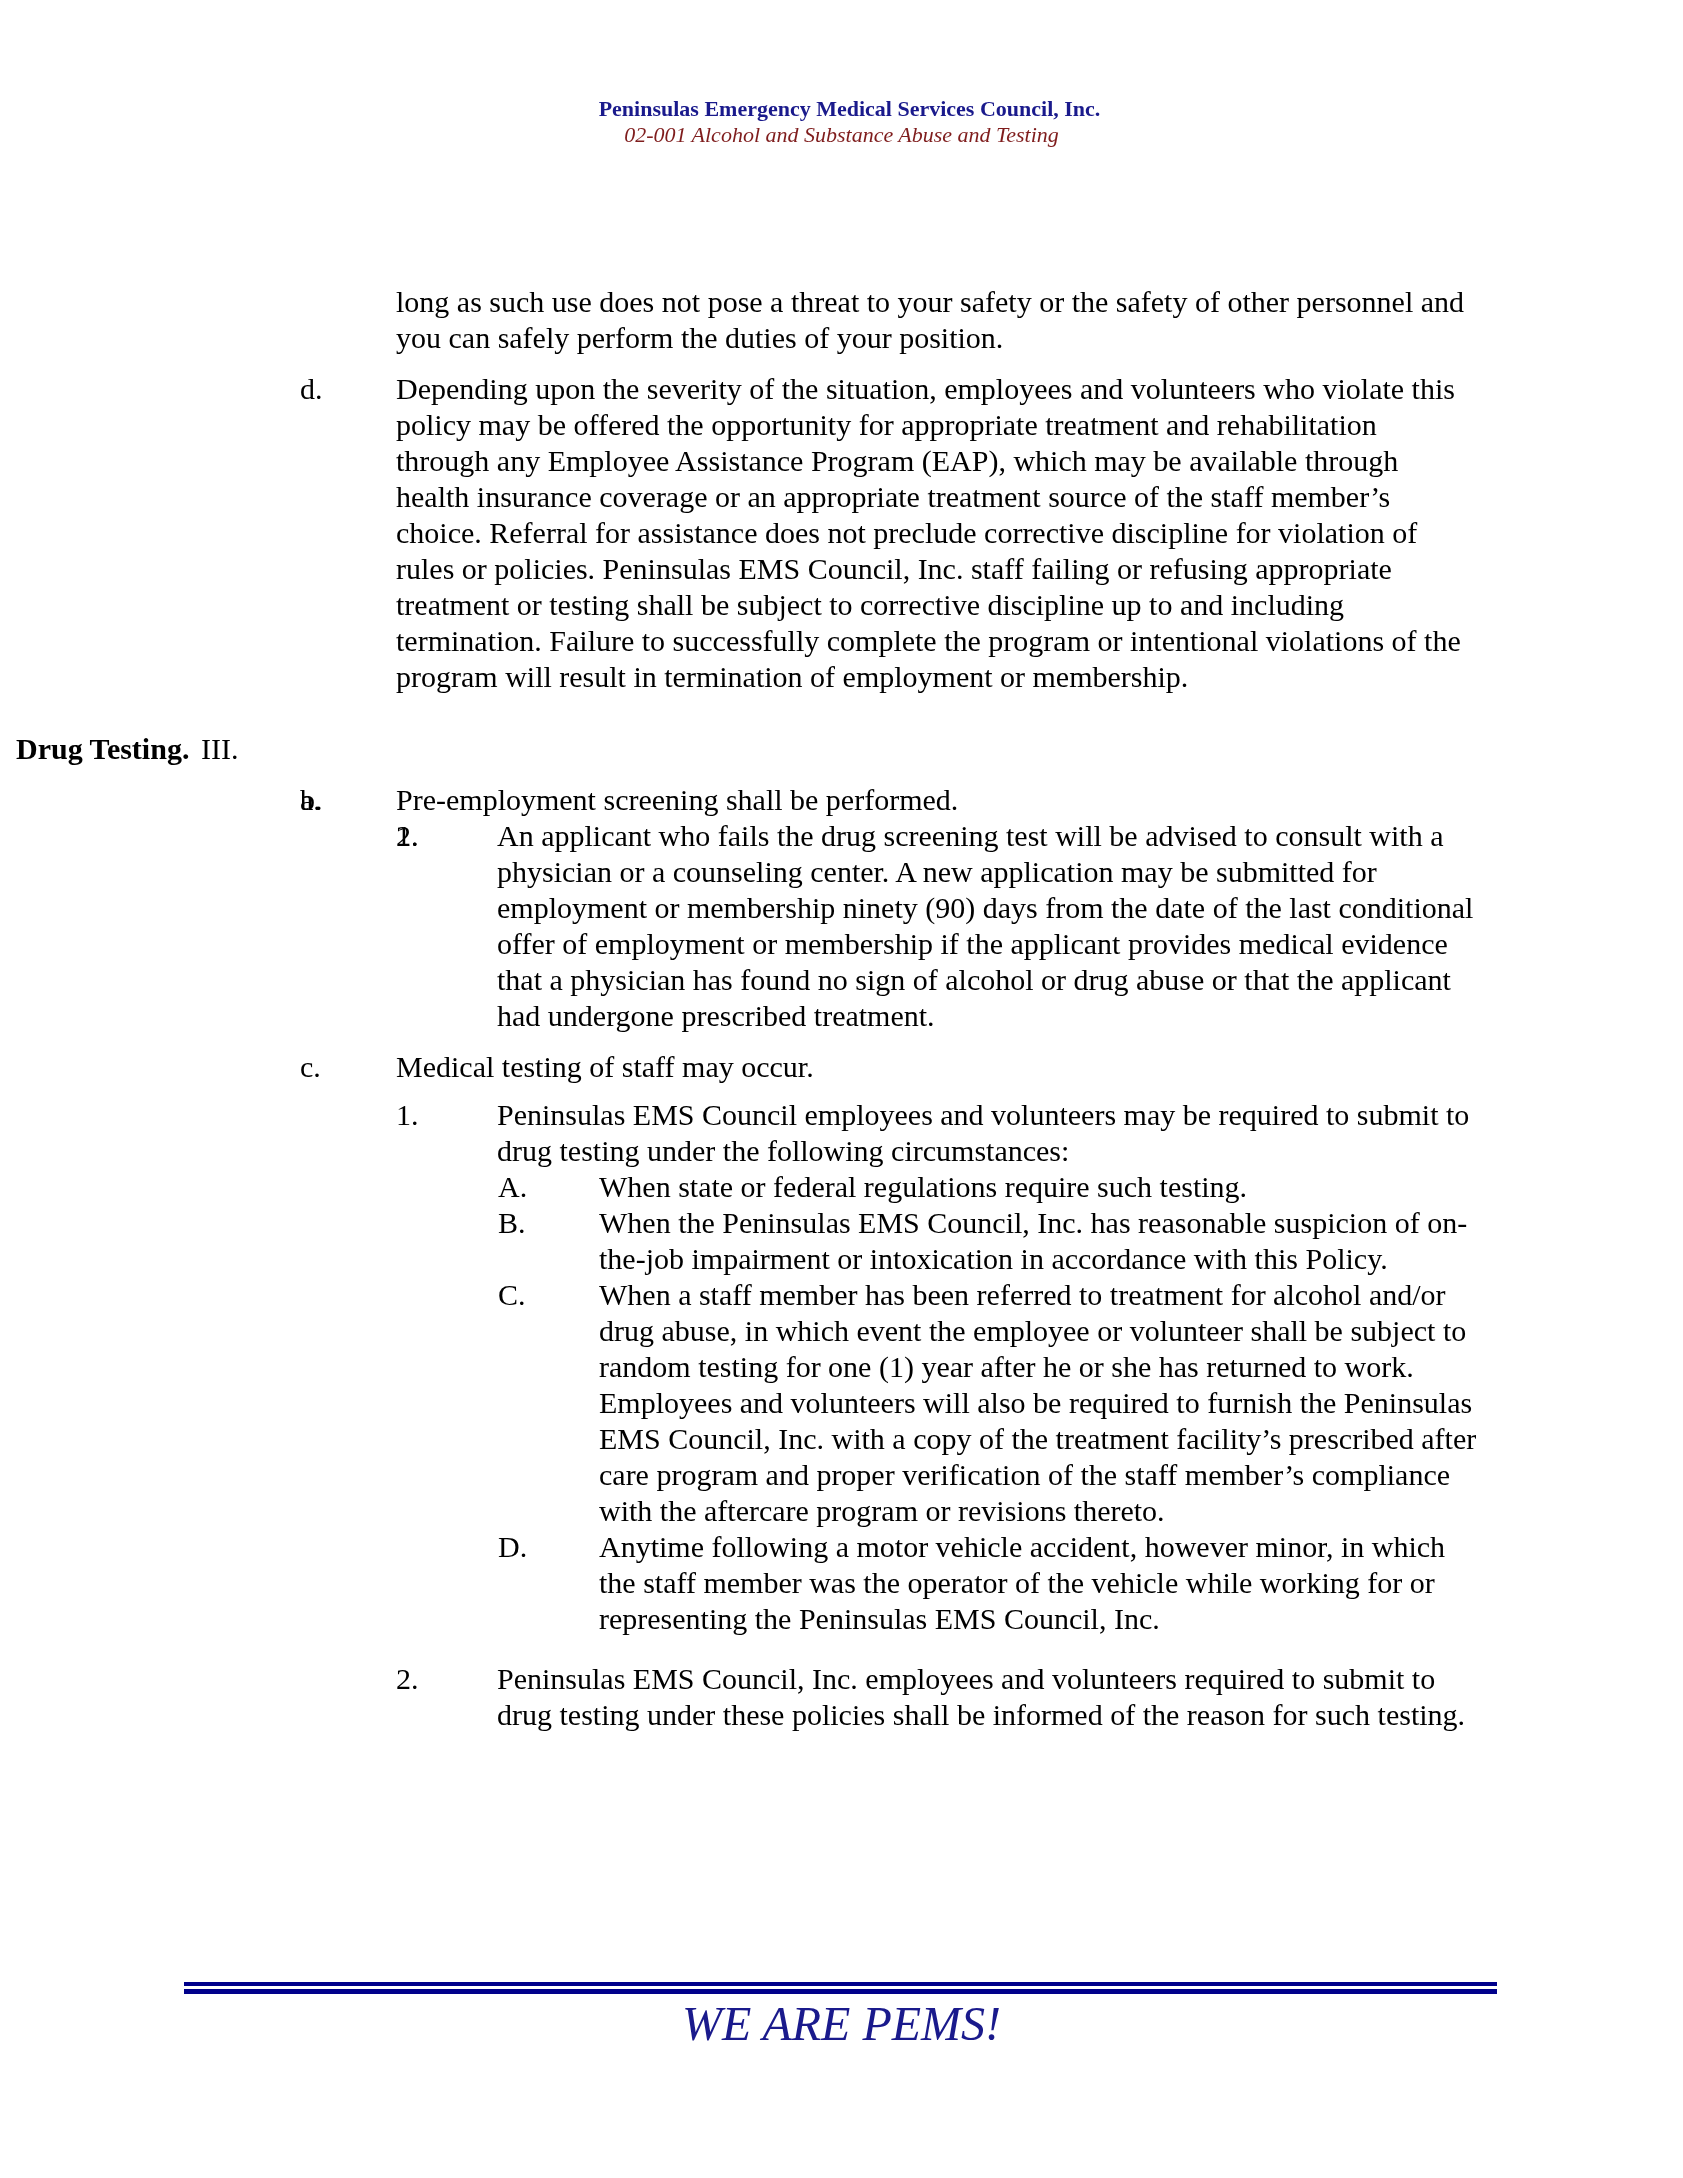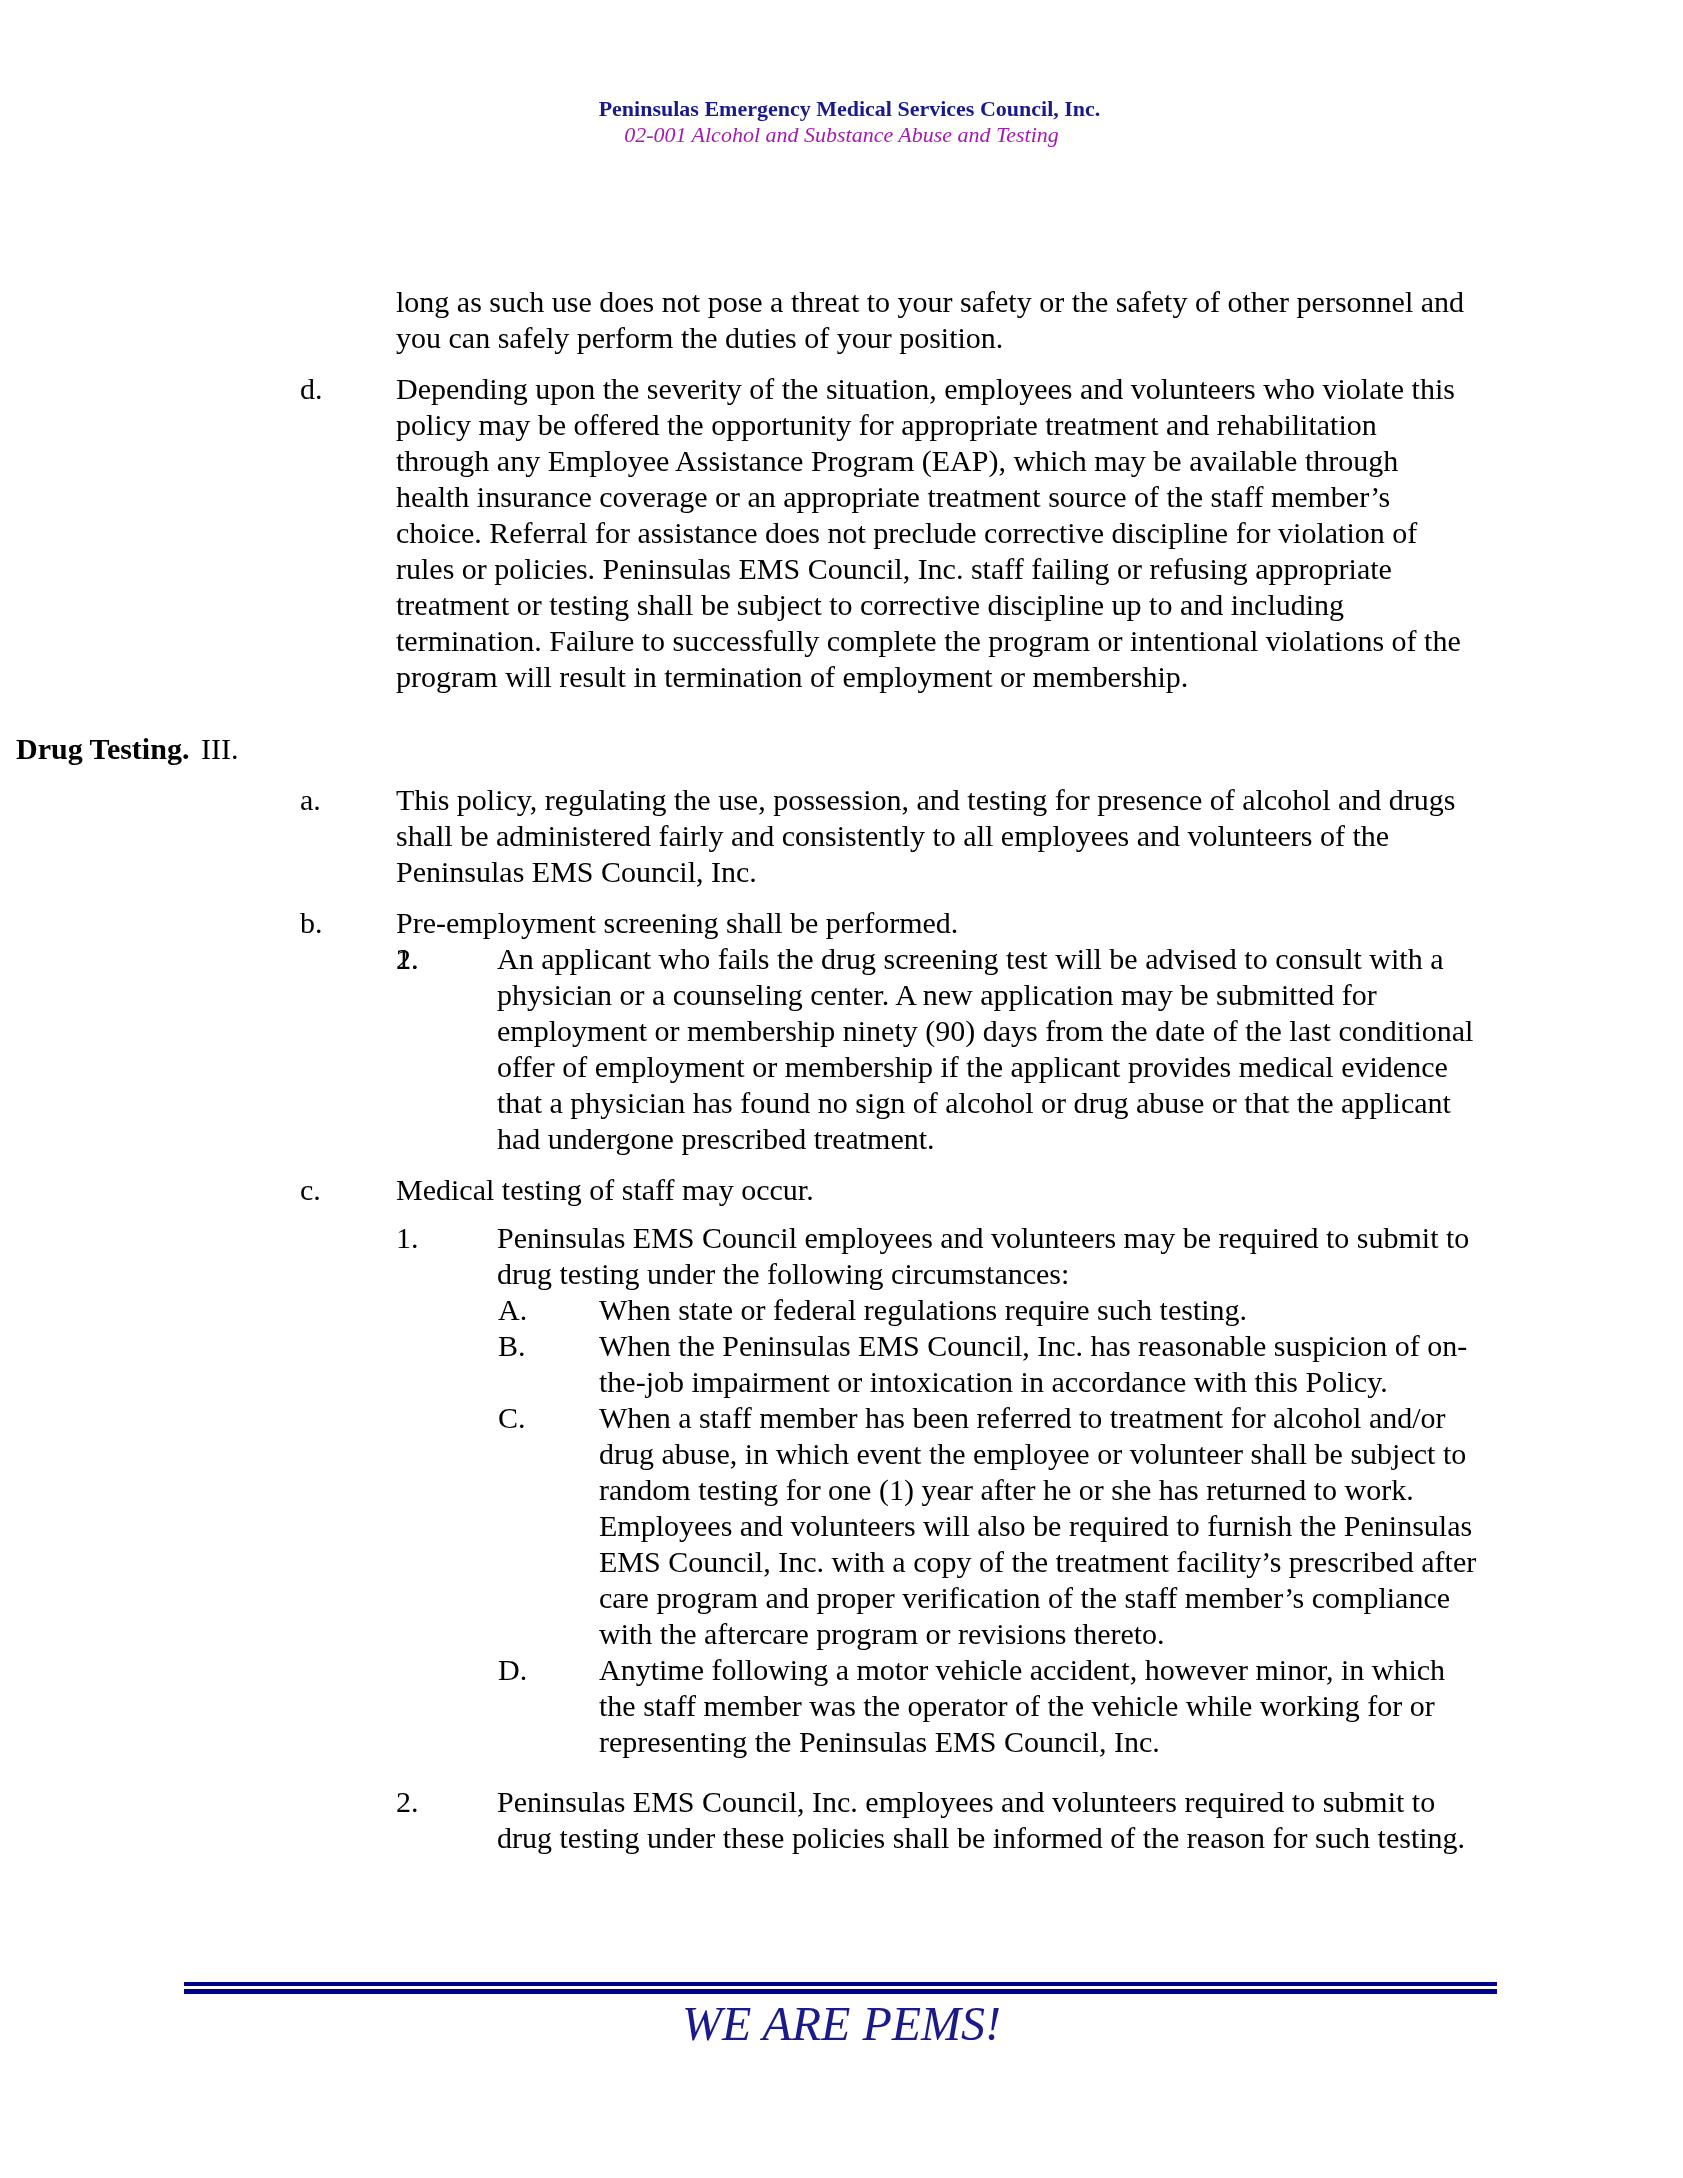--- a/index.html
+++ b/index.html
@@ -25,21 +25,21 @@
     font-size: 22px;
     line-height: 26px;
     font-weight: bold;
     color: #1A1A8C;
     margin-left: 16px;
   }
   .doc-title {
     font-size: 22px;
     line-height: 26px;
     font-style: italic;
-    color: #a21caf;
+    color: #7f1d1d;
   }
 
   
   .content {
     position: absolute;
     top: 284px;
     left: 0;
     width: 1683px;
   }
   .block {
@@ -112,23 +112,21 @@
       <div class="block ind-2 gap-para"><span class="marker">d.</span><span class="text">Depending upon the severity of the situation, employees and volunteers who violate this
 policy may be offered the opportunity for appropriate treatment and rehabilitation
 through any Employee Assistance Program (EAP), which may be available through
 health insurance coverage or an appropriate treatment source of the staff member’s
 choice.  Referral for assistance does not preclude corrective discipline for violation of
 rules or policies.  Peninsulas EMS Council, Inc. staff failing or refusing appropriate
 treatment or testing shall be subject to corrective discipline up to and including
 termination.  Failure to successfully complete the program or intentional violations of the
 program will result in termination of employment or membership.</span></div>
       <div class="block ind-1 gap-section heading"><span class="marker">III.</span><span class="text">Drug Testing.</span></div>
-      <div class="block ind-2 gap-para"><span class="marker">a.</span><span class="text">This policy, regulating the use, possession, and testing for presence of alcohol and drugs
-shall be administered fairly and consistently to all employees and volunteers of the
-Peninsulas EMS Council, Inc.</span></div>
+      <div class="block ind-2 gap-para"><span class="marker">a.</span></div>
       <div class="block ind-2 gap-para"><span class="marker">b.</span><span class="text">Pre-employment screening shall be performed.</span></div>
       <div class="block ind-3"><span class="marker">1.</span></div>
       <div class="block ind-3"><span class="marker">2.</span><span class="text">An applicant who fails the drug screening test will be advised to consult with a
 physician or a counseling center.   A new application may be submitted for
 employment or membership ninety (90) days from the date of the last conditional
 offer of employment or membership if the applicant provides medical evidence
 that a physician has found no sign of alcohol or drug abuse or that the applicant
 had undergone prescribed treatment.</span></div>
       <div class="block ind-2 gap-para"><span class="marker">c.</span><span class="text">Medical testing of staff may occur.</span></div>
       <div class="block ind-3 gap-small"><span class="marker">1.</span><span class="text">Peninsulas EMS Council employees and volunteers may be required to submit to

